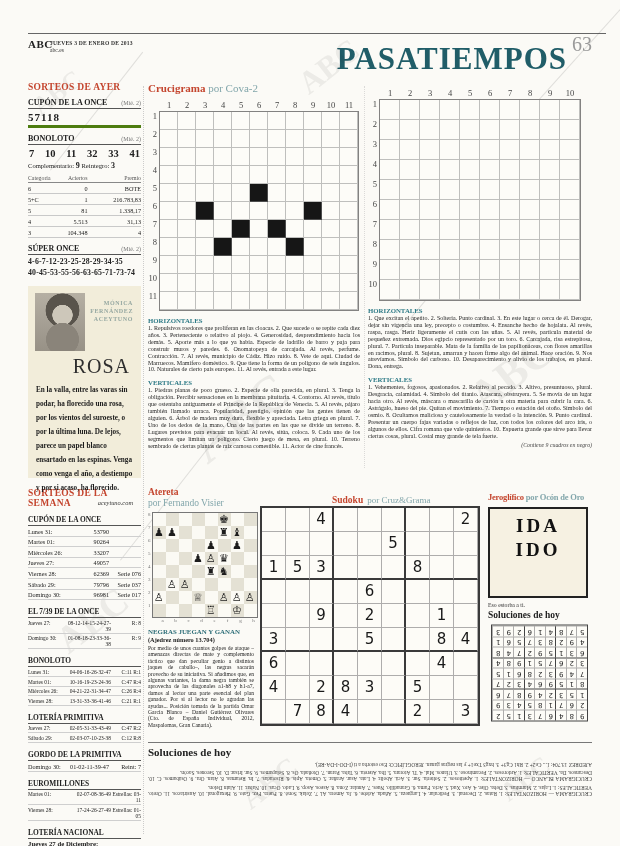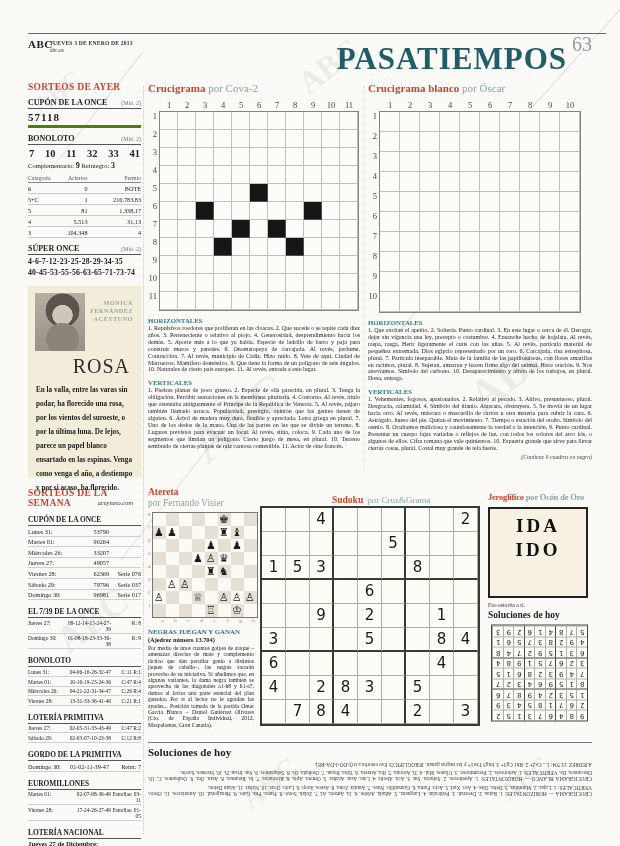--- a/index.html
+++ b/index.html
@@ -497,24 +497,20 @@
         <div class="cell"></div>
       </div>
   </div>
   <div class="clue-label">HORIZONTALES</div>
   <div class="clue-text">1. Repulsivos roedores que proliferan en las cloacas. 2. Que sucede o se repite cada diez años. 3. Perteneciente o relativo al piojo. 4. Generosidad, desprendimiento hacia los demás. 5. Aporte más a lo que ya había. Especie de ladrillo de barro y paja para construir muros y paredes. 6. Onomatopeya de carcajada. Al revés, perfume. Contracción. 7. Al revés, municipio de Cádiz. Hizo ruido. 8. Vete de aquí. Ciudad de Marruecos. Mamífero doméstico. 9. Que tiene la forma de un polígono de seis ángulos. 10. Naturales de cierto país europeo. 11. Al revés, entrada a este lugar.</div>
   <div class="clue-label">VERTICALES</div>
   <div class="clue-text">1. Piedras planas de poco grueso. 2. Especie de olla parecida, en plural. 3. Tenga la obligación. Percibir sensaciones en la membrana pituitaria. 4. Contorno. Al revés, título que ostentaba antiguamente el Príncipe de la República de Venecia. 5. Al revés, pájaro también llamado urraca. Popularidad, prestigio, opinión que las gentes tienen de alguien. 6. Árbol de madera muy dura, flexible y apreciada. Letra griega en plural. 7. Uno de los dedos de la mano. Una de las partes en las que se divide un terreno. 8. Lugares previstos para evacuar un local. Al revés, sitúa, coloca. 9. Cada uno de los segmentos que limitan un polígono. Cierto juego de mesa, en plural. 10. Terreno sembrado de ciertas plantas de raíz carnosa comestible. 11. Actor de cine francés.</div>
 </div>
 
 <div class="abs rightcol">
-  <h2 class="ptitle">
-    <span class="t-red">Crucigrama blanco</span>
-    <span class="t-by">por Óscar</span>
-  </h2>
   <div class="collabels" style="grid-template-columns:repeat(10,20px);">
       <span>1</span>
       <span>2</span>
       <span>3</span>
       <span>4</span>
       <span>5</span>
       <span>6</span>
       <span>7</span>
       <span>8</span>
       <span>9</span>

